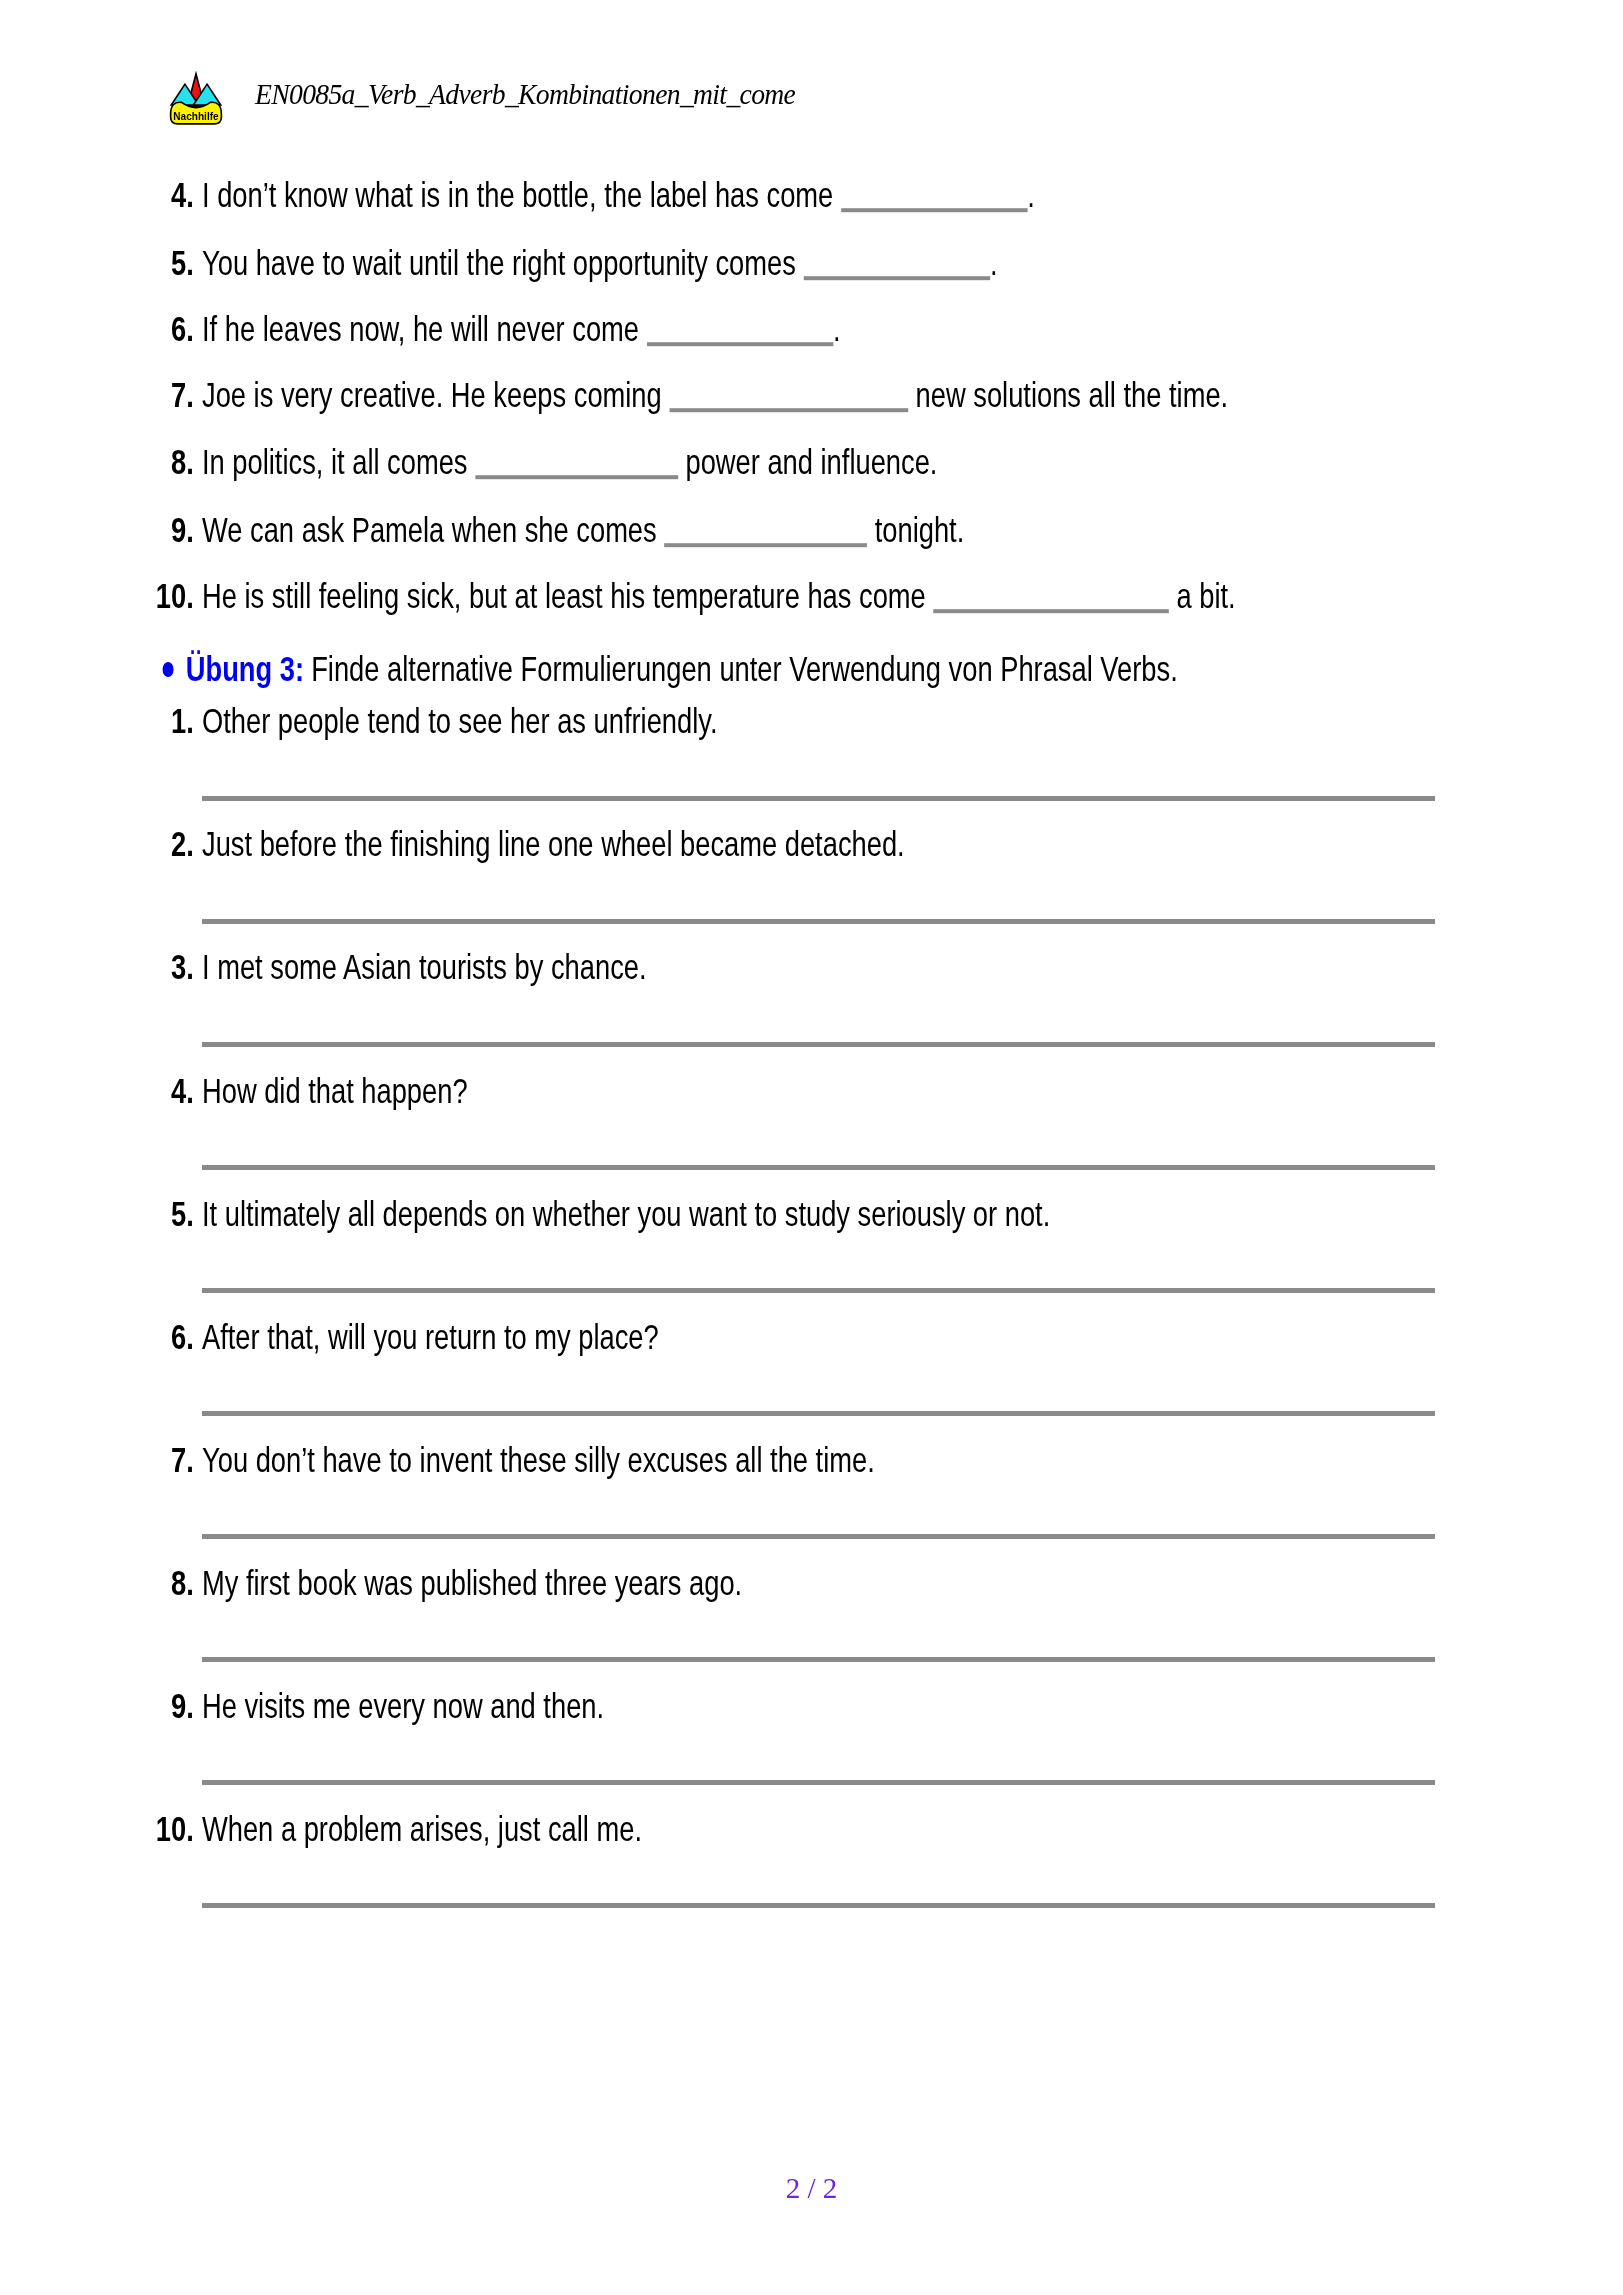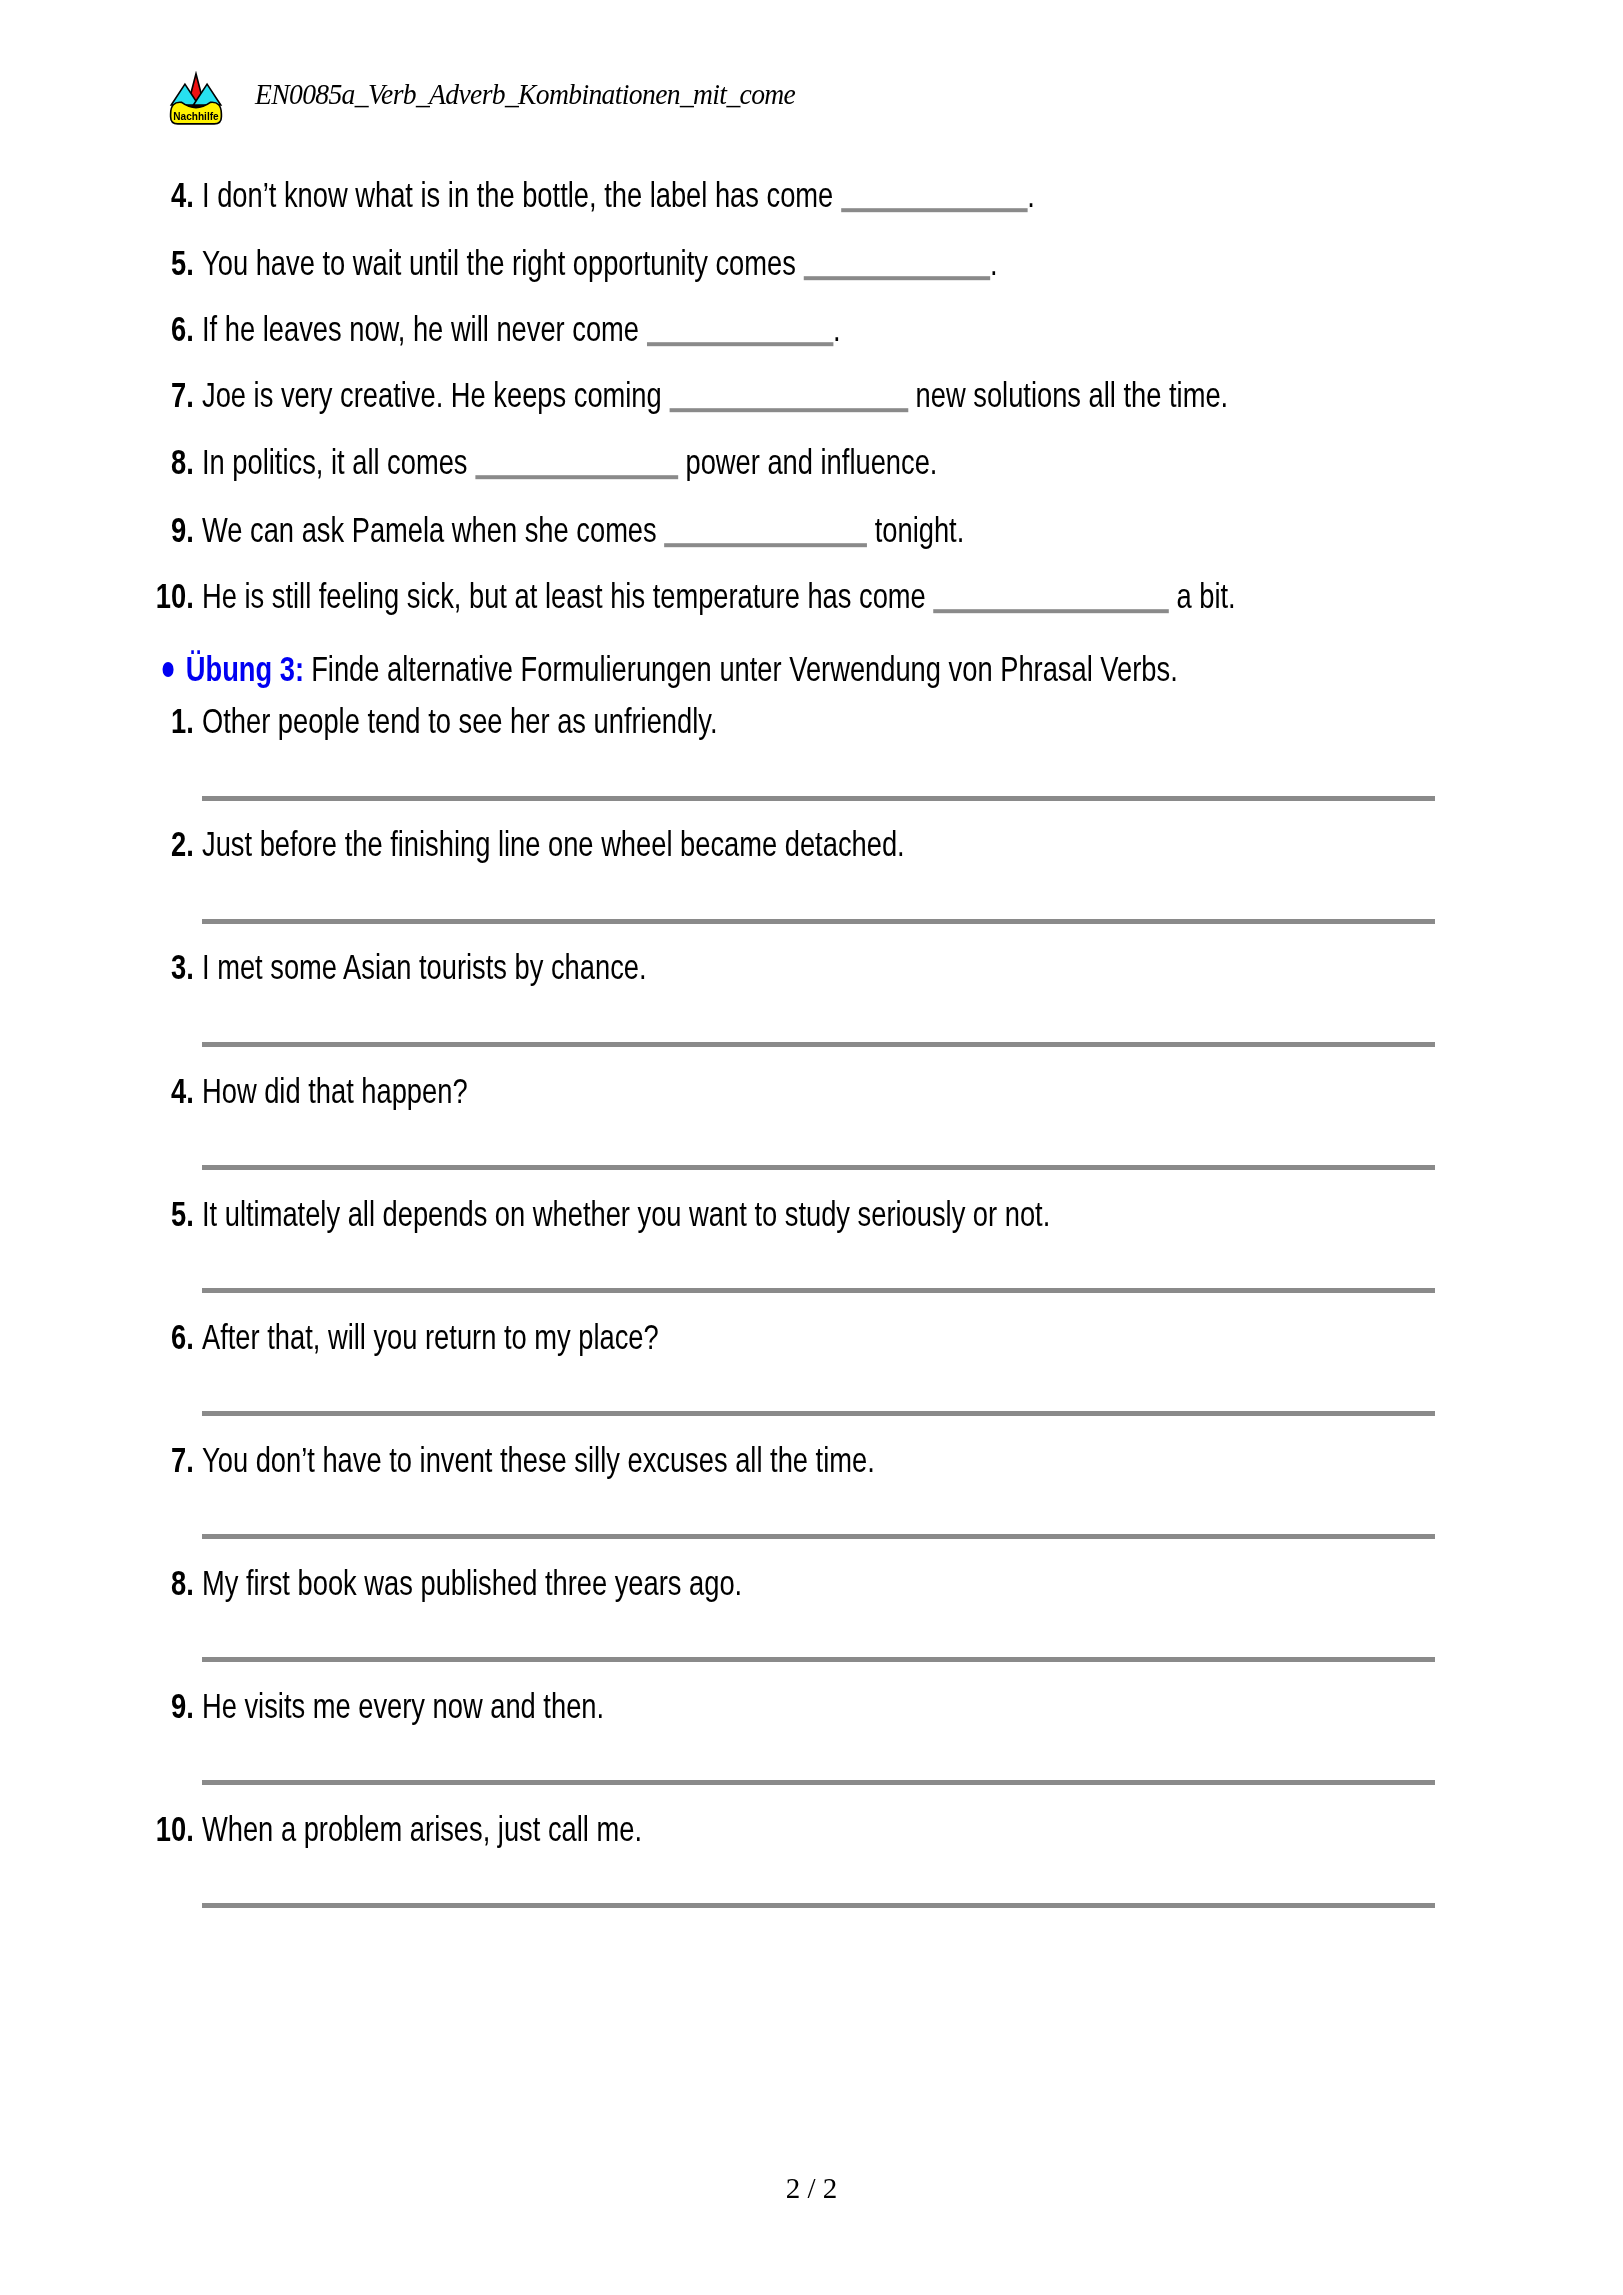--- a/index.html
+++ b/index.html
@@ -45,21 +45,21 @@
     background:#0000f2;
   }
   .ex-label{font-weight:bold;color:#0000f2;margin-right:9.2px;}
   
   .answer-line{
     position:absolute;left:202px;width:1233px;height:4.6px;background:#8a8a8a;
   }
   
   .page-footer{
     position:absolute;left:0;top:2172px;width:1623px;text-align:center;
-    font-family:"Liberation Serif","DejaVu Serif",serif;font-size:29px;color:#000000;
+    font-family:"Liberation Serif","DejaVu Serif",serif;font-size:29px;color:#6d28d9;
   }
 </style>
 </head>
 <body>
 
 <div class="page-header">
   <svg class="logo" viewBox="0 0 86 84">
     <polygon points="30,54 43,4 56,54" fill="#ee1111" stroke="#000" stroke-width="2.5"></polygon>
     <polygon points="5,52 26,20 47,52" fill="#27e0f0" stroke="#000" stroke-width="2.5"></polygon>
     <polygon points="39,52 60,20 81,52" fill="#27e0f0" stroke="#000" stroke-width="2.5"></polygon>

